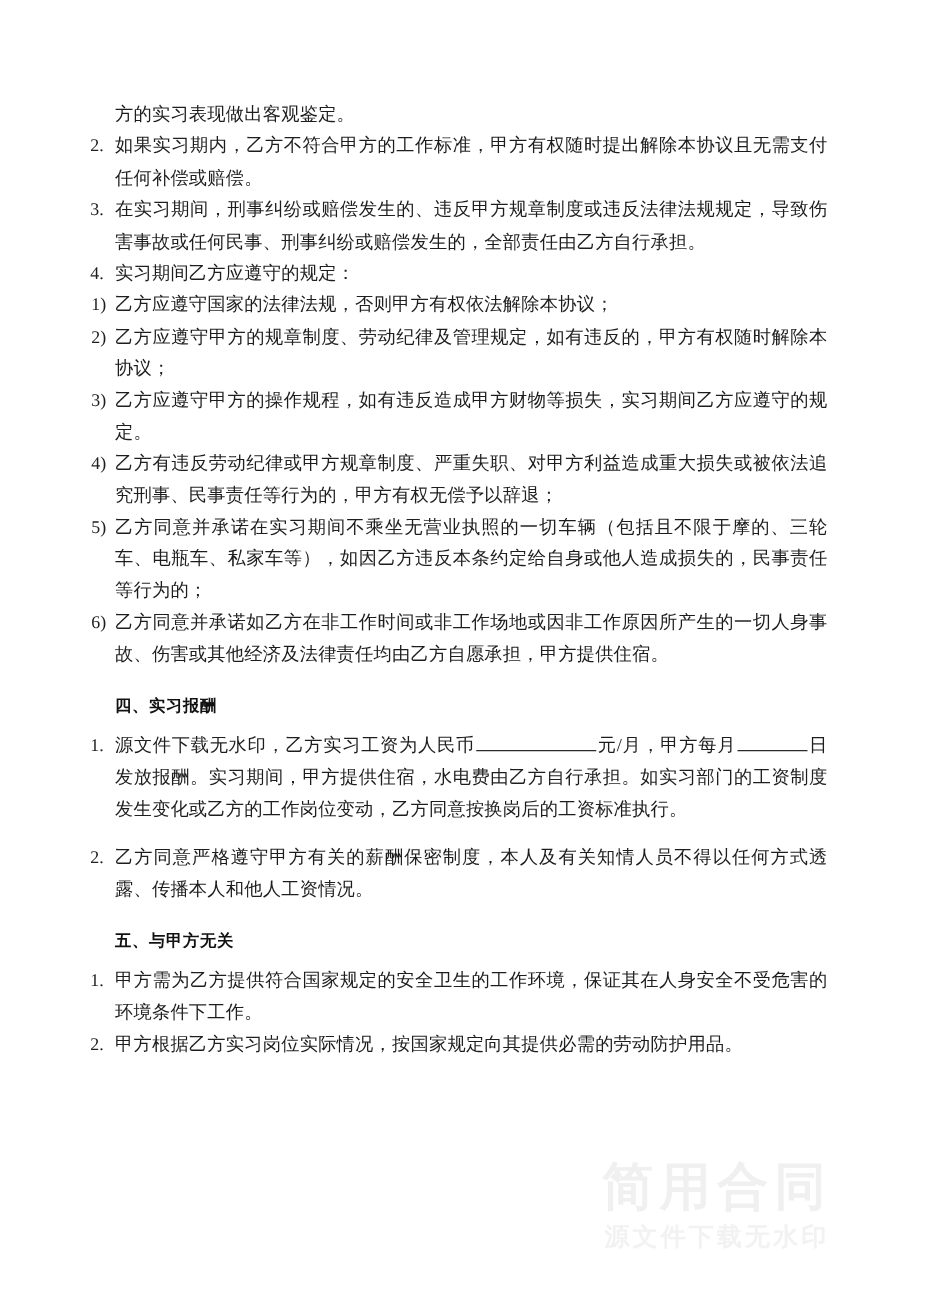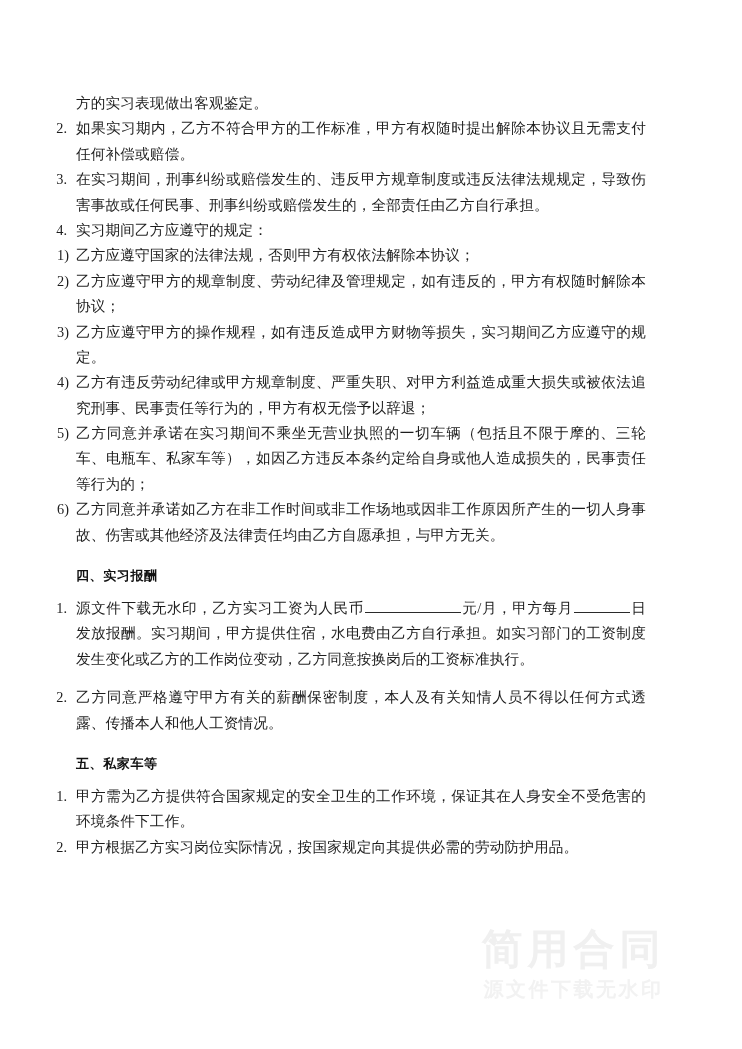--- a/index.html
+++ b/index.html
@@ -13,24 +13,23 @@
   .page {
     position: relative;
     width: 742px;
     height: 1049px;
     background: #ffffff;
     overflow: hidden;
     box-sizing: border-box;
   }
   .page-inner {
     position: absolute;
-    left: 46px;
+    left: 62px;
     top: 80px;
     width: 600px;
-    margin-top: 11px;
   }
 
   
   .watermark {
     position: absolute;
     right: 36px;
     bottom: 46px;
     width: 265px;
     text-align: center;
     user-select: none;
@@ -164,38 +163,38 @@
       <div class="body-txt">乙方有违反劳动纪律或甲方规章制度、严重失职、对甲方利益造成重大损失或被依法追究刑事、民事责任等行为的，甲方有权无偿予以辞退；</div>
     </div>
 
     <div class="blk">
       <div class="marker paren">5)</div>
       <div class="body-txt">乙方同意并承诺在实习期间不乘坐无营业执照的一切车辆（包括且不限于摩的、三轮车、电瓶车、私家车等），如因乙方违反本条约定给自身或他人造成损失的，民事责任等行为的；</div>
     </div>
 
     <div class="blk">
       <div class="marker paren">6)</div>
-      <div class="body-txt">乙方同意并承诺如乙方在非工作时间或非工作场地或因非工作原因所产生的一切人身事故、伤害或其他经济及法律责任均由乙方自愿承担，与甲方无关。</div>
+      <div class="body-txt">乙方同意并承诺如乙方在非工作时间或非工作场地或因非工作原因所产生的一切人身事故、伤害或其他经济及法律责任均由乙方自愿承担，甲方提供住宿。</div>
     </div>
 
     <div class="heading">四、实习报酬</div>
 
     <div class="blk">
       <div class="marker">1.</div>
       <div class="body-txt"><span>源文件下载无水印，乙方实习工资为人民币</span><span class="blank blank-long"></span><span>元/月，甲方每月</span><span class="blank blank-short"></span><span>日发放报酬。实习期间，甲方提供住宿，水电费由乙方自行承担。如实习部门的工资制度发生变化或乙方的工作岗位变动，乙方同意按换岗后的工资标准执行。</span></div>
     </div>
 
     <div class="gap-md"></div>
 
     <div class="blk">
       <div class="marker">2.</div>
       <div class="body-txt">乙方同意严格遵守甲方有关的薪酬保密制度，本人及有关知情人员不得以任何方式透露、传播本人和他人工资情况。</div>
     </div>
 
-    <div class="heading">五、私家车等</div>
+    <div class="heading">五、与甲方无关</div>
 
     <div class="blk">
       <div class="marker">1.</div>
       <div class="body-txt">甲方需为乙方提供符合国家规定的安全卫生的工作环境，保证其在人身安全不受危害的环境条件下工作。</div>
     </div>
 
     <div class="blk">
       <div class="marker">2.</div>
       <div class="body-txt">甲方根据乙方实习岗位实际情况，按国家规定向其提供必需的劳动防护用品。</div>
     </div>

